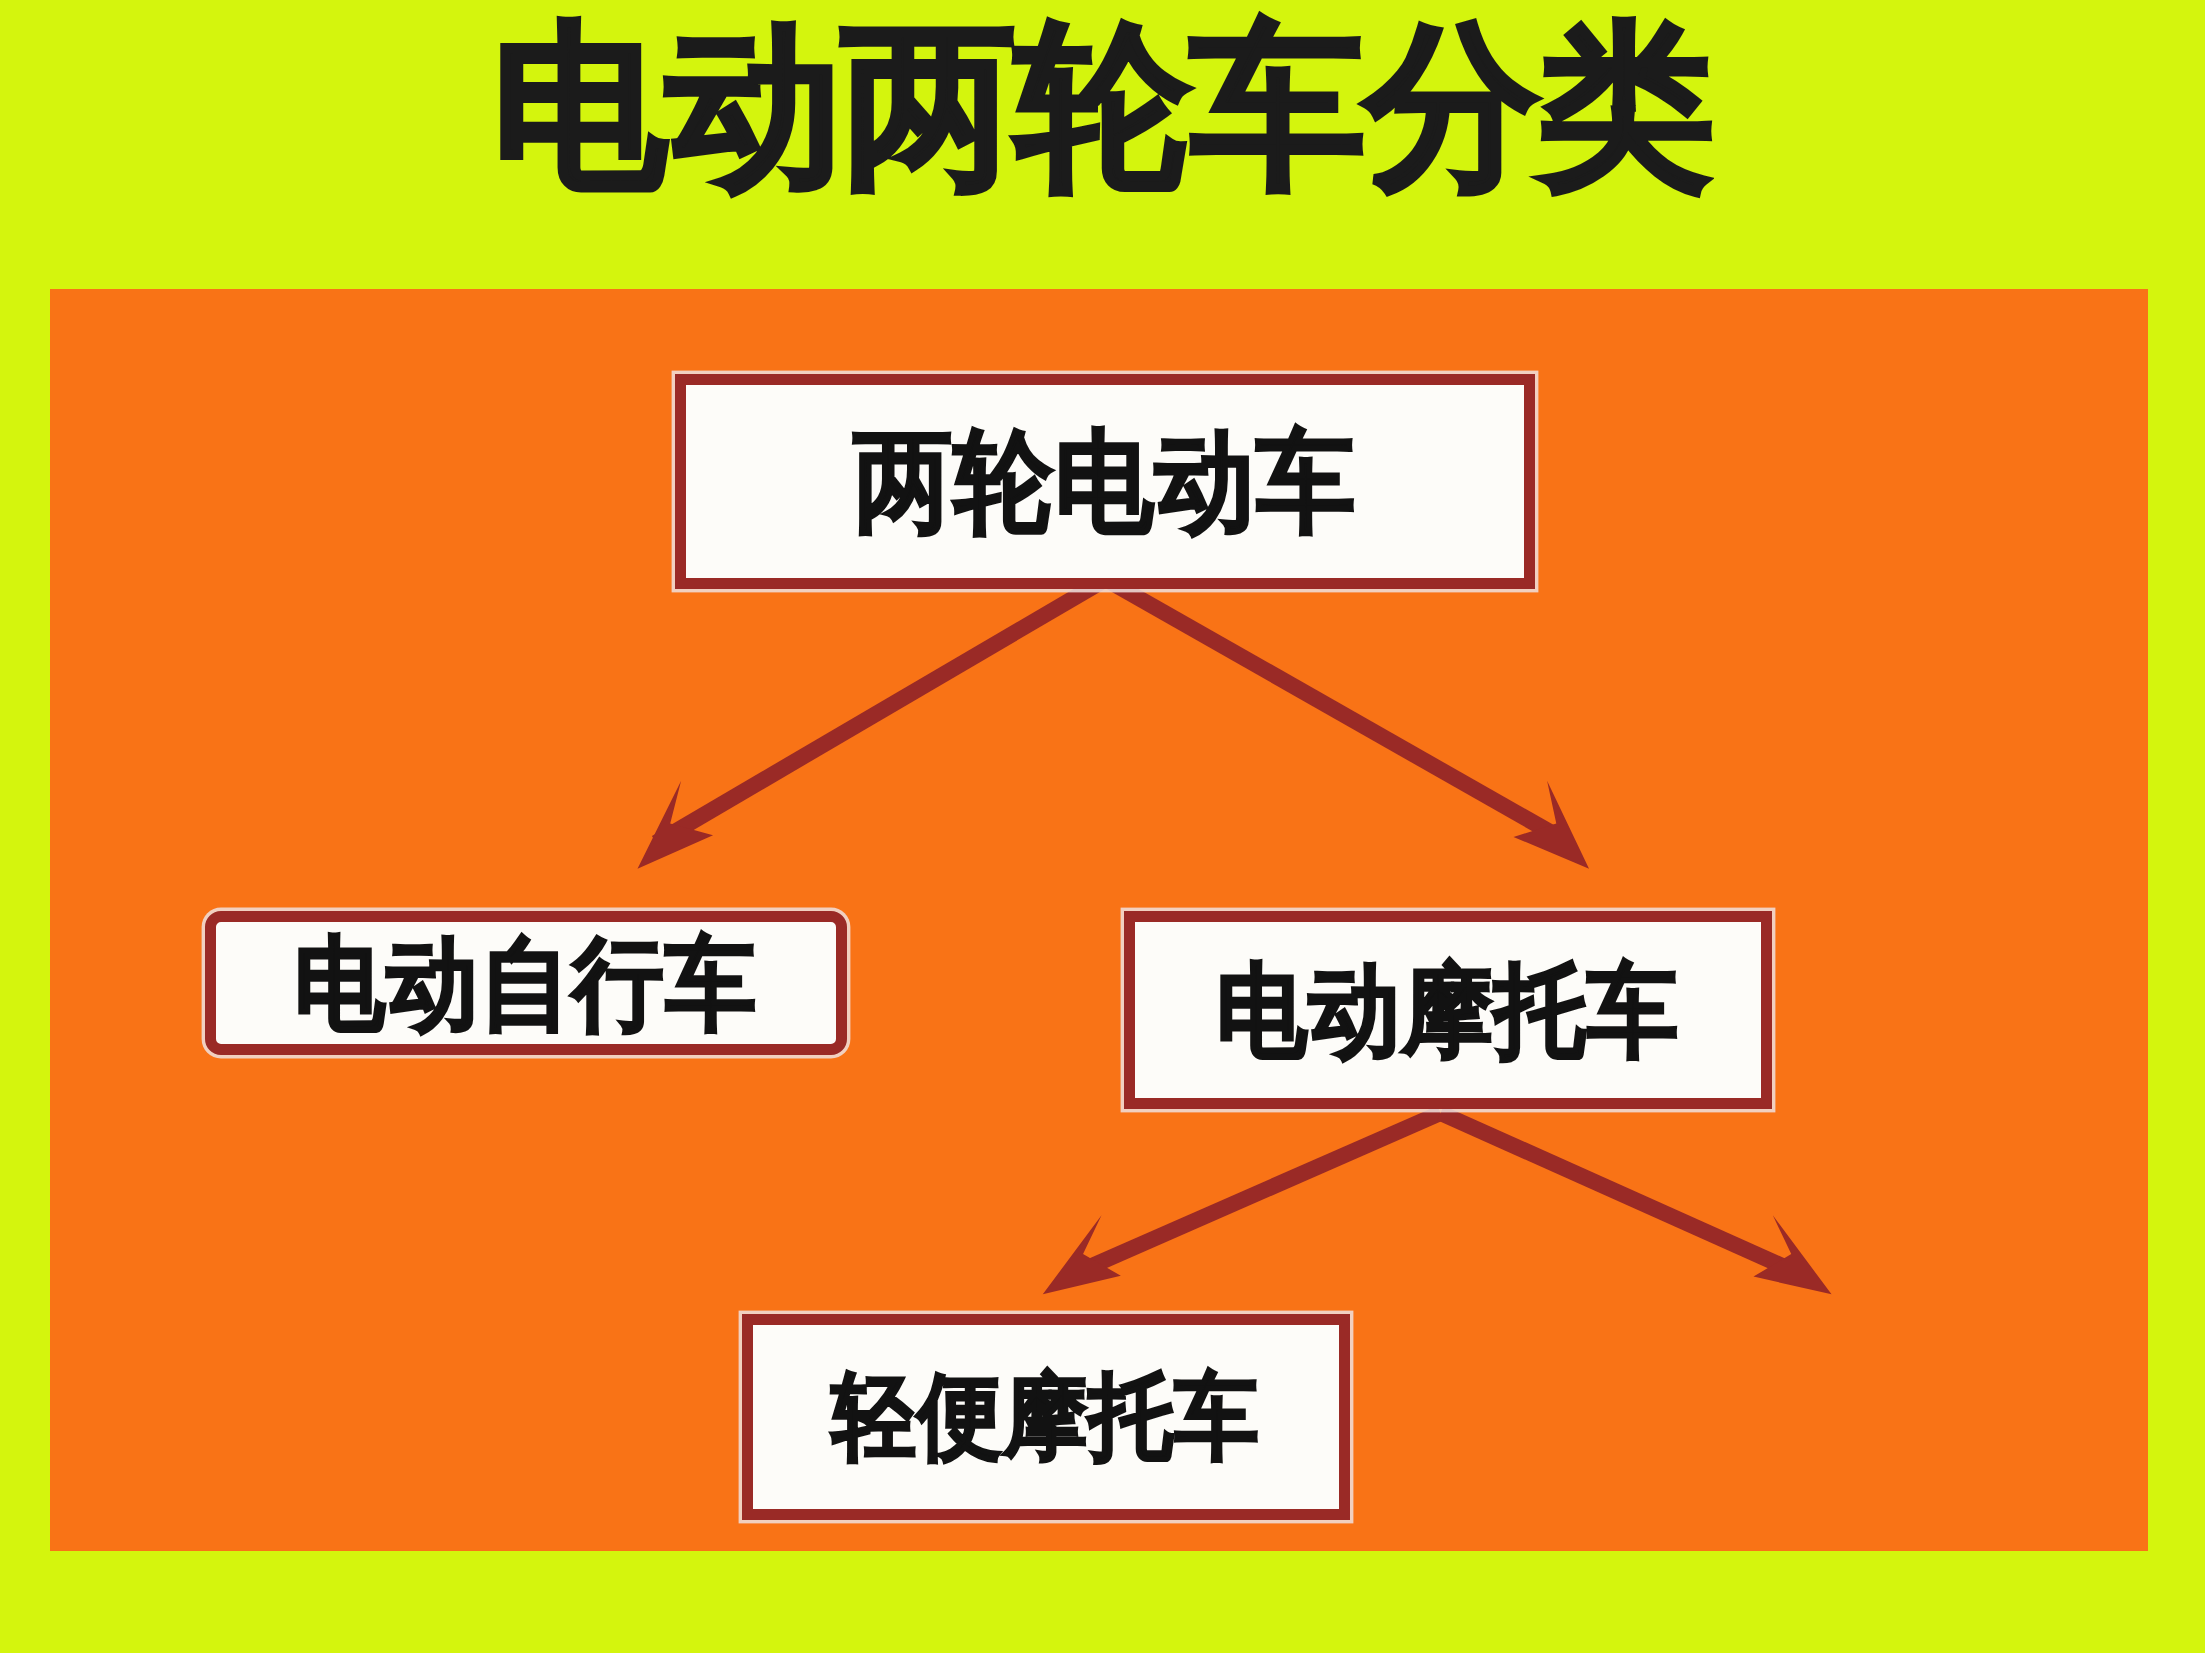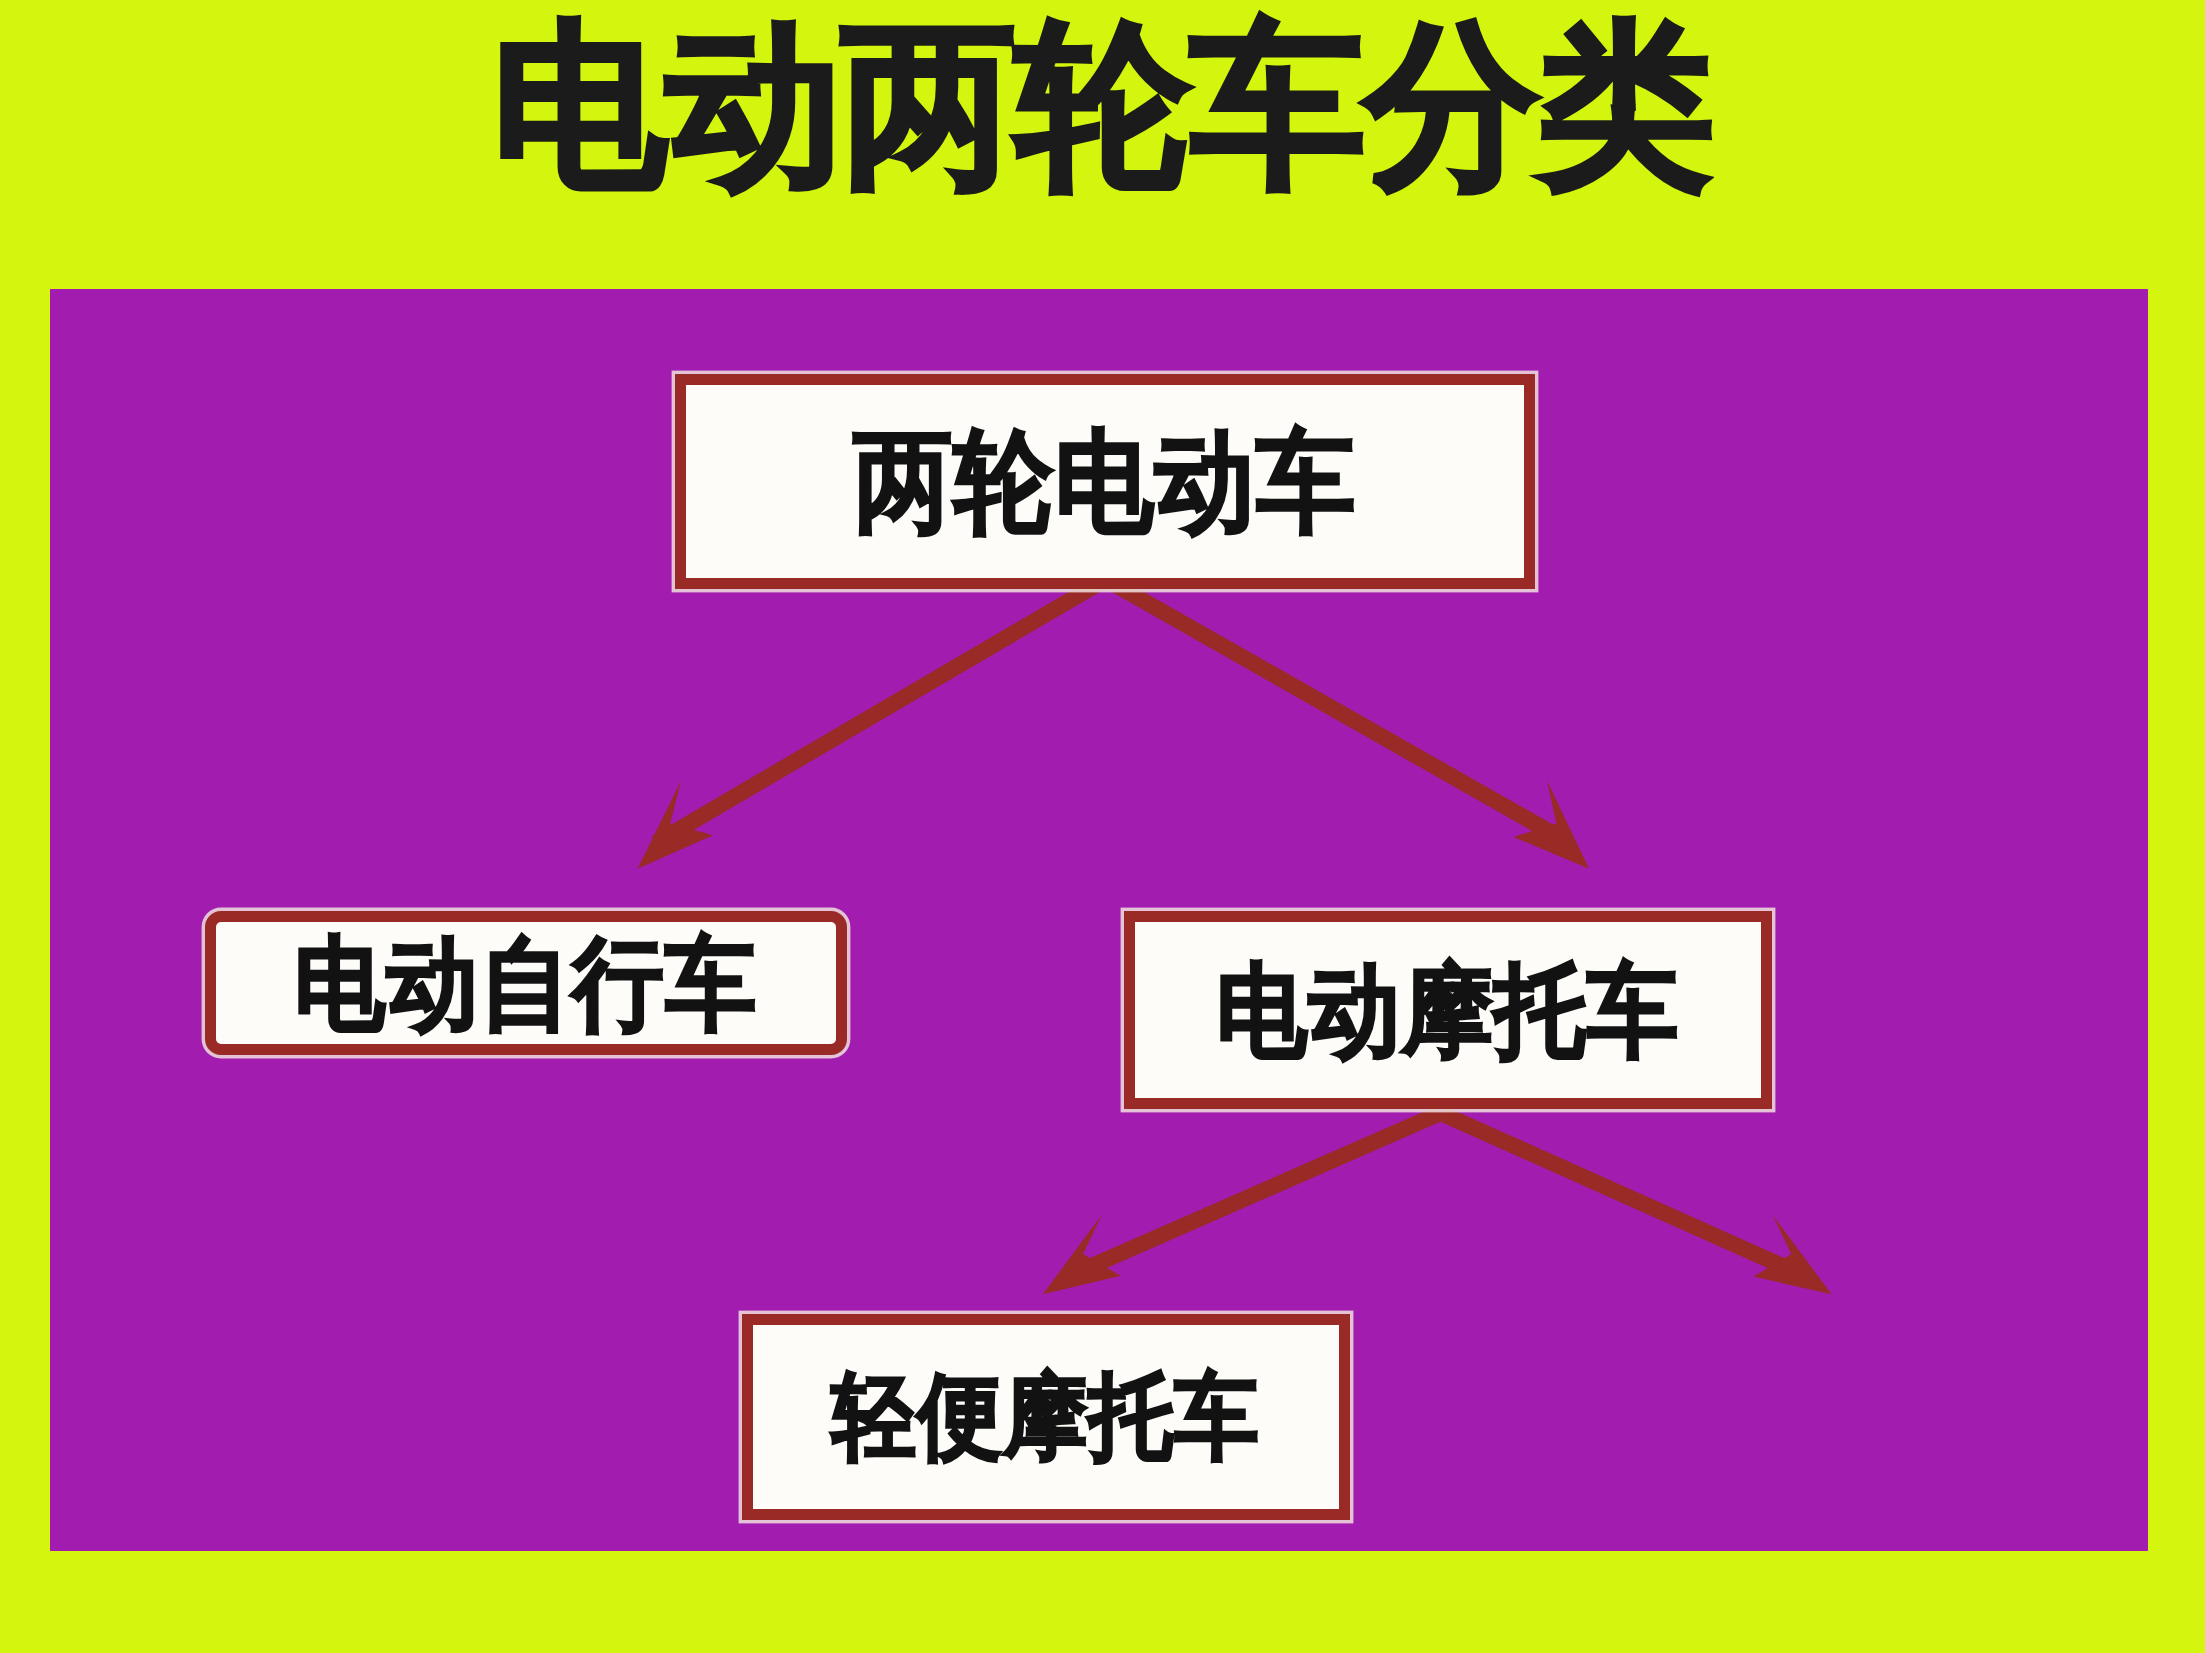--- a/index.html
+++ b/index.html
@@ -24,42 +24,41 @@
   
   #title-bar {
     position: absolute;
     left: 0;
     top: 0;
     width: 2205px;
     height: 235px;
     display: flex;
     align-items: center;
     justify-content: center;
-    font-family: Liberation Serif, serif;
   }
   #poster-title {
     font-size: 178px;
     line-height: 1;
     font-weight: 700;
     color: #1b1b1b;
     letter-spacing: 0px;
     transform: scaleX(0.98);
     white-space: nowrap;
     -webkit-text-stroke: 5px #1b1b1b;
     padding-bottom: 22px;
   }
 
   
   #diagram-panel {
     position: absolute;
     left: 50px;
     top: 289px;
     width: 2098px;
     height: 1262px;
-    background: #a21caf;
+    background: #f97316;
   }
 
   #diagram-svg {
     position: absolute;
     left: 0;
     top: 0;
     width: 2098px;
     height: 1262px;
   }
 

